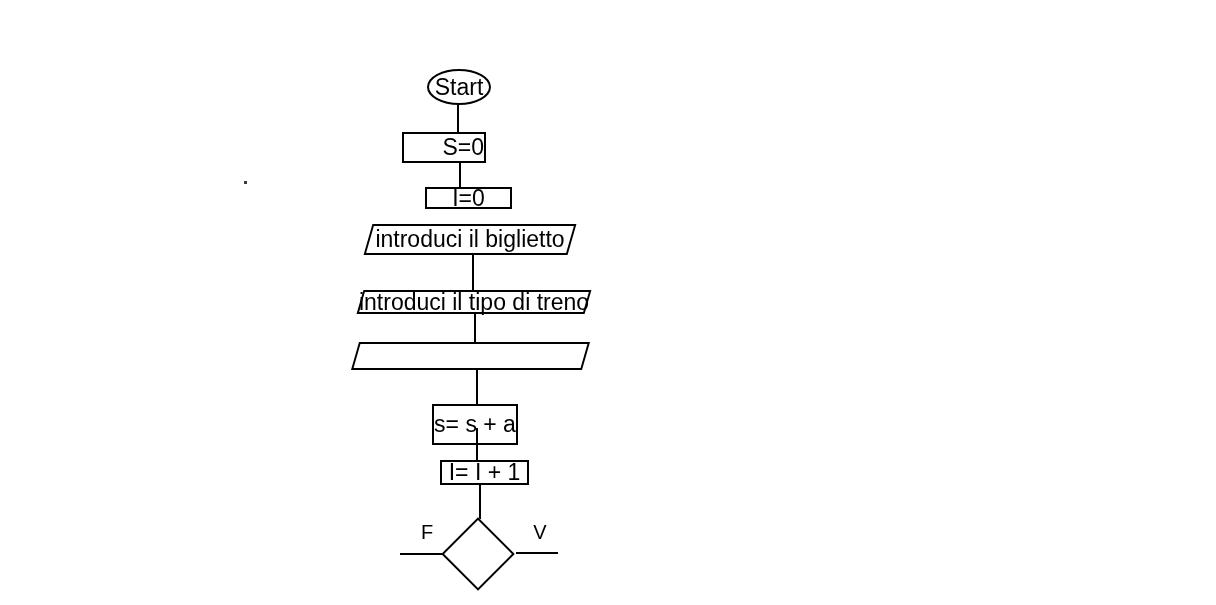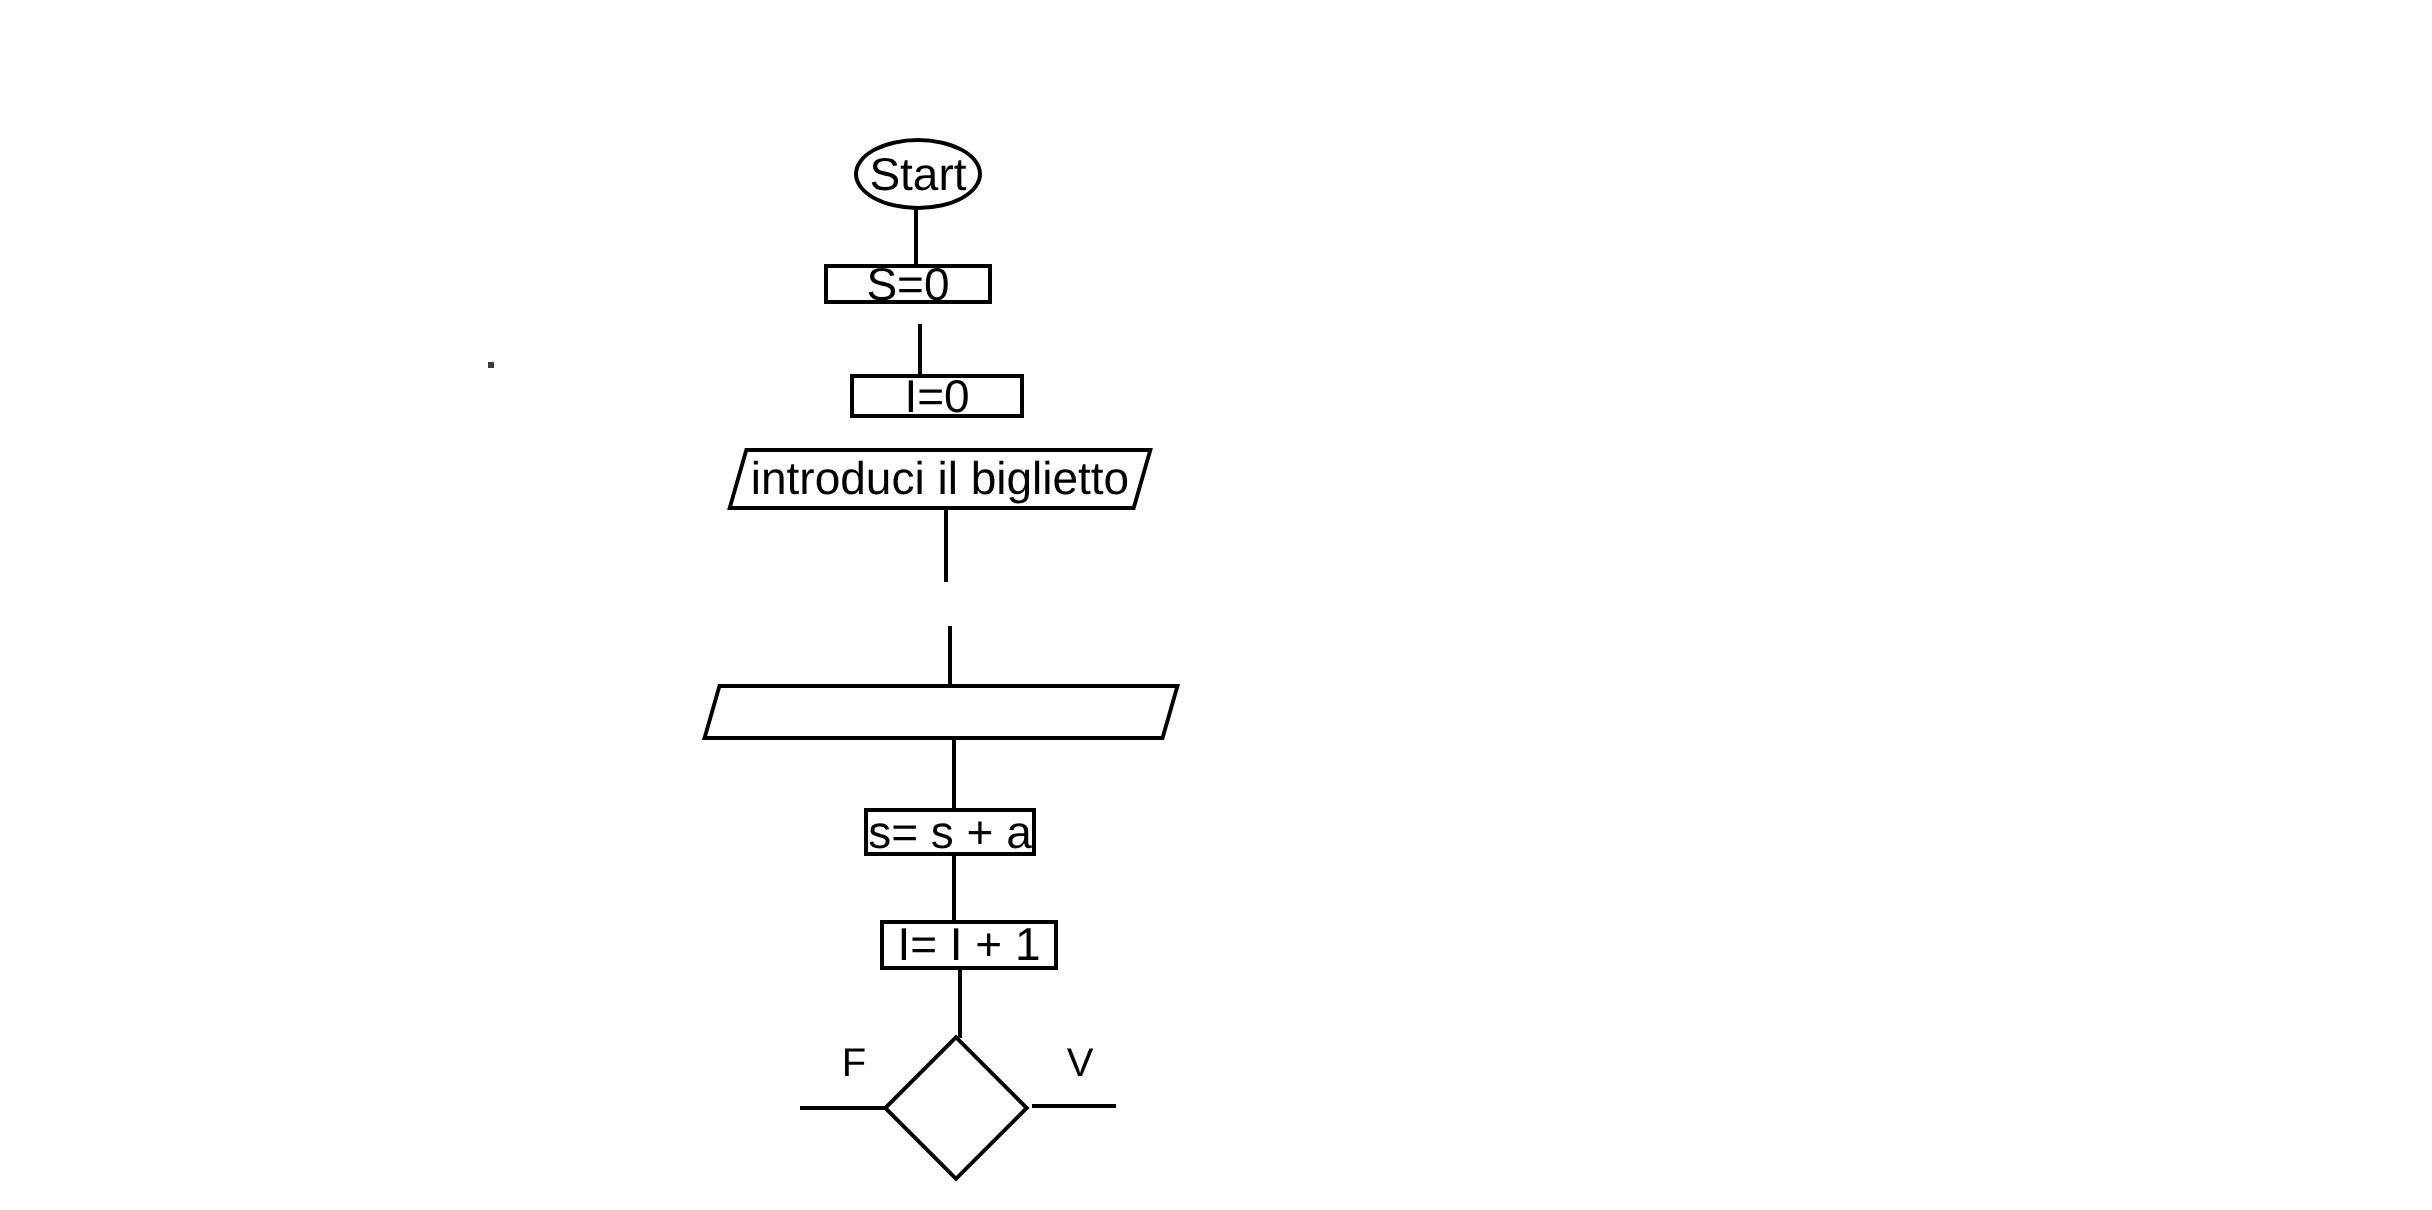--- a/index.html
+++ b/index.html
@@ -85,47 +85,51 @@
 <div id="stage">
 
   <div class="stray-dot" style="left:244px; top:181px;"></div>
 
   <div class="node terminator" style="left:427px; top:69px; width:64px; height:36px;">
     <span>Start</span>
   </div>
 
   <div class="vline" style="left:457px; top:104px; height:28px;"></div>
 
-  <div class="node process" style="left:412px; top:132px; width:84px; height:20px;">
+  <div class="node process" style="left:402px; top:132px; width:84px; height:31px;justify-content:flex-end;">
     <span>S=0</span>
   </div>
 
   <div class="vline" style="left:459px; top:162px; height:25px;"></div>
 
   <div class="node process" style="left:425px; top:187px; width:87px; height:22px;">
     <span>I=0</span>
   </div>
 
   <div class="node para" style="left:368px; top:224px; width:204px; height:31px;">
     <div class="para-outline"></div>
     <span class="para-label">introduci il biglietto</span>
   </div>
 
   <div class="vline" style="left:472px; top:253px; height:38px;"></div>
 
+  <div class="node para" style="left:360px; top:290px; width:228px; height:24px;">
+    <div class="para-outline"></div>
+    <span class="para-label">introduci il tipo di treno</span>
+  </div>
 
   <div class="vline" style="left:474px; top:313px; height:30px;"></div>
 
   <div class="node para" style="left:355px; top:342px; width:231px; height:28px;">
     <div class="para-outline"></div>
   </div>
 
   <div class="vline" style="left:476px; top:369px; height:36px;"></div>
 
-  <div class="node process" style="left:432px; top:404px; width:86px; height:24px;">
+  <div class="node process" style="left:432px; top:404px; width:86px; height:41px;">
     <span>s= s + a</span>
   </div>
 
   <div class="vline" style="left:476px; top:428px; height:33px;"></div>
 
   <div class="node process" style="left:440px; top:460px; width:89px; height:25px;">
     <span>I= I + 1</span>
   </div>
 
   <div class="vline" style="left:479px; top:484px; height:35px;"></div>

